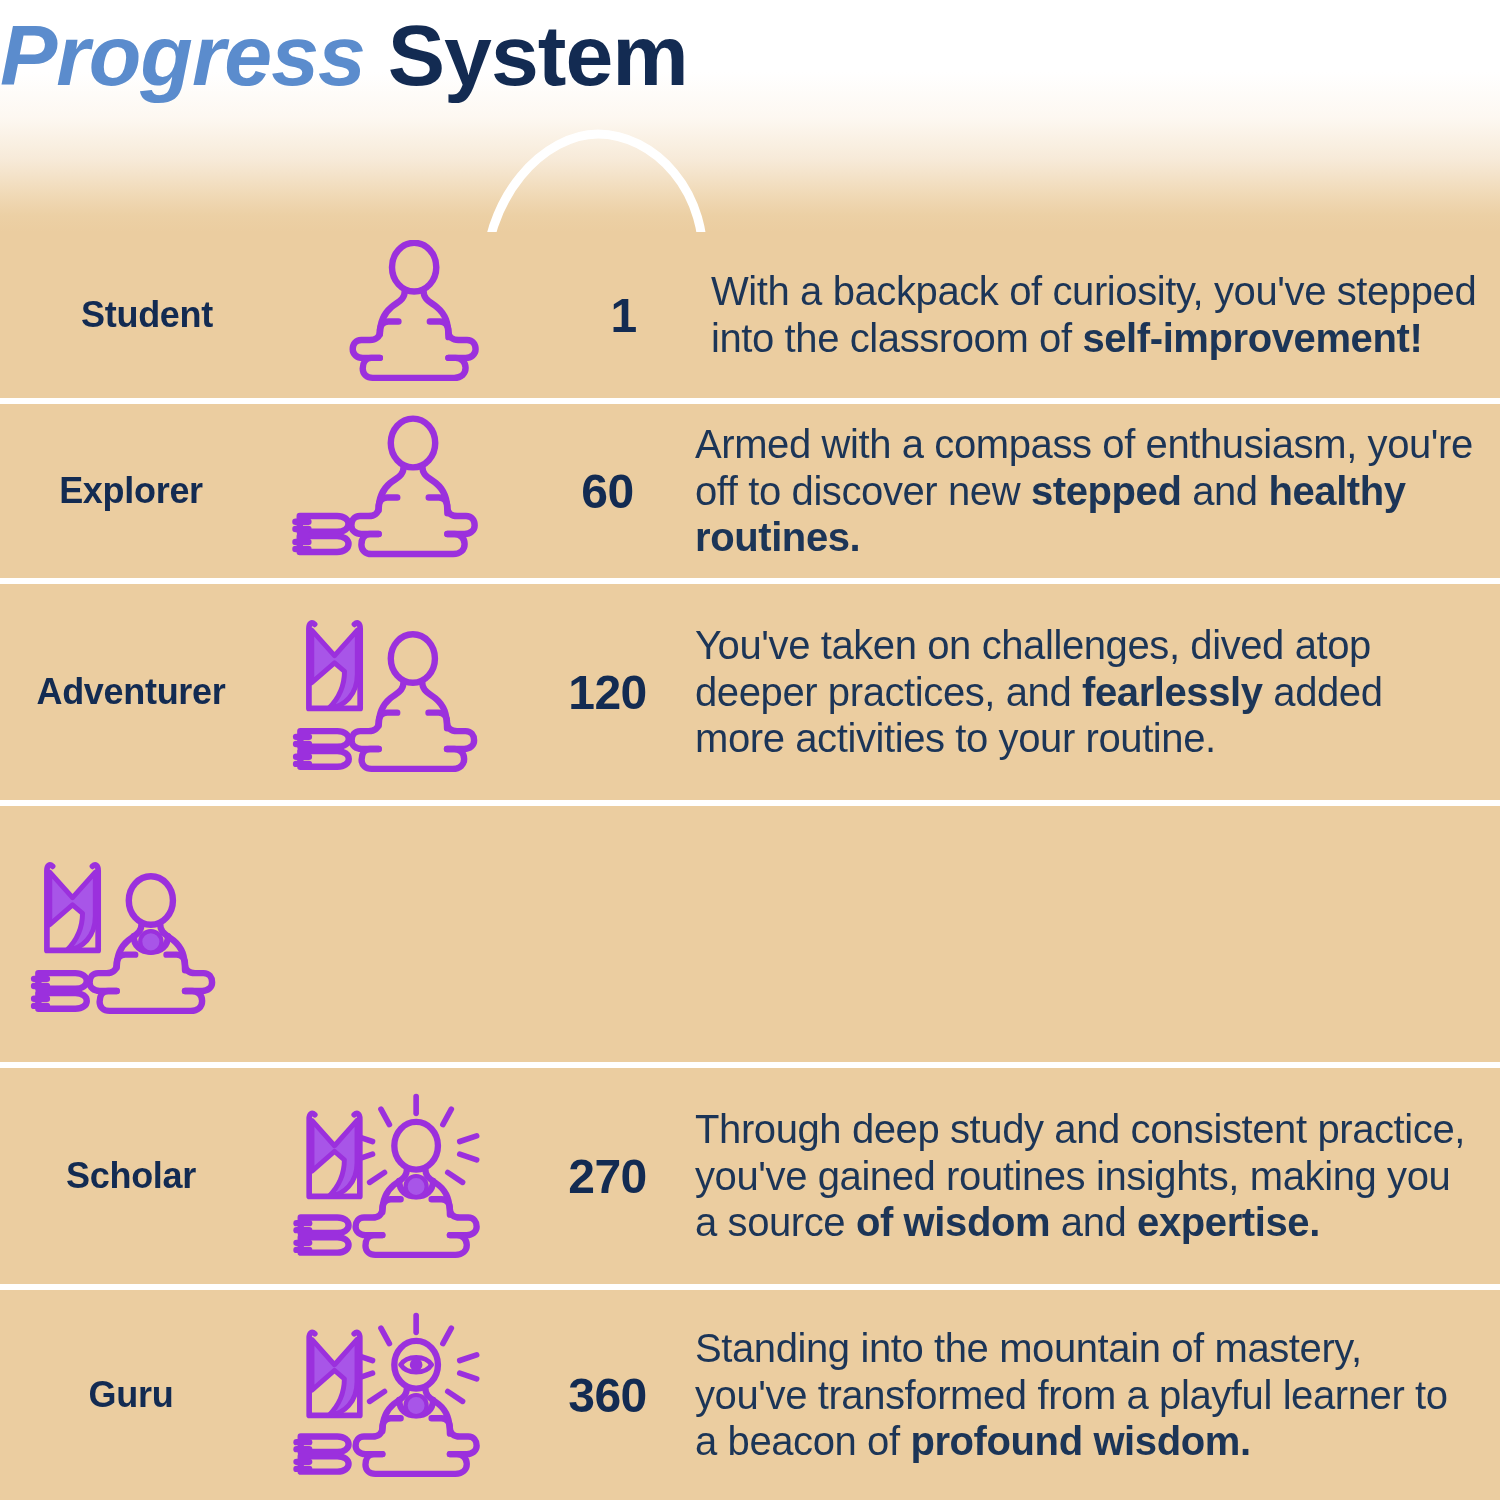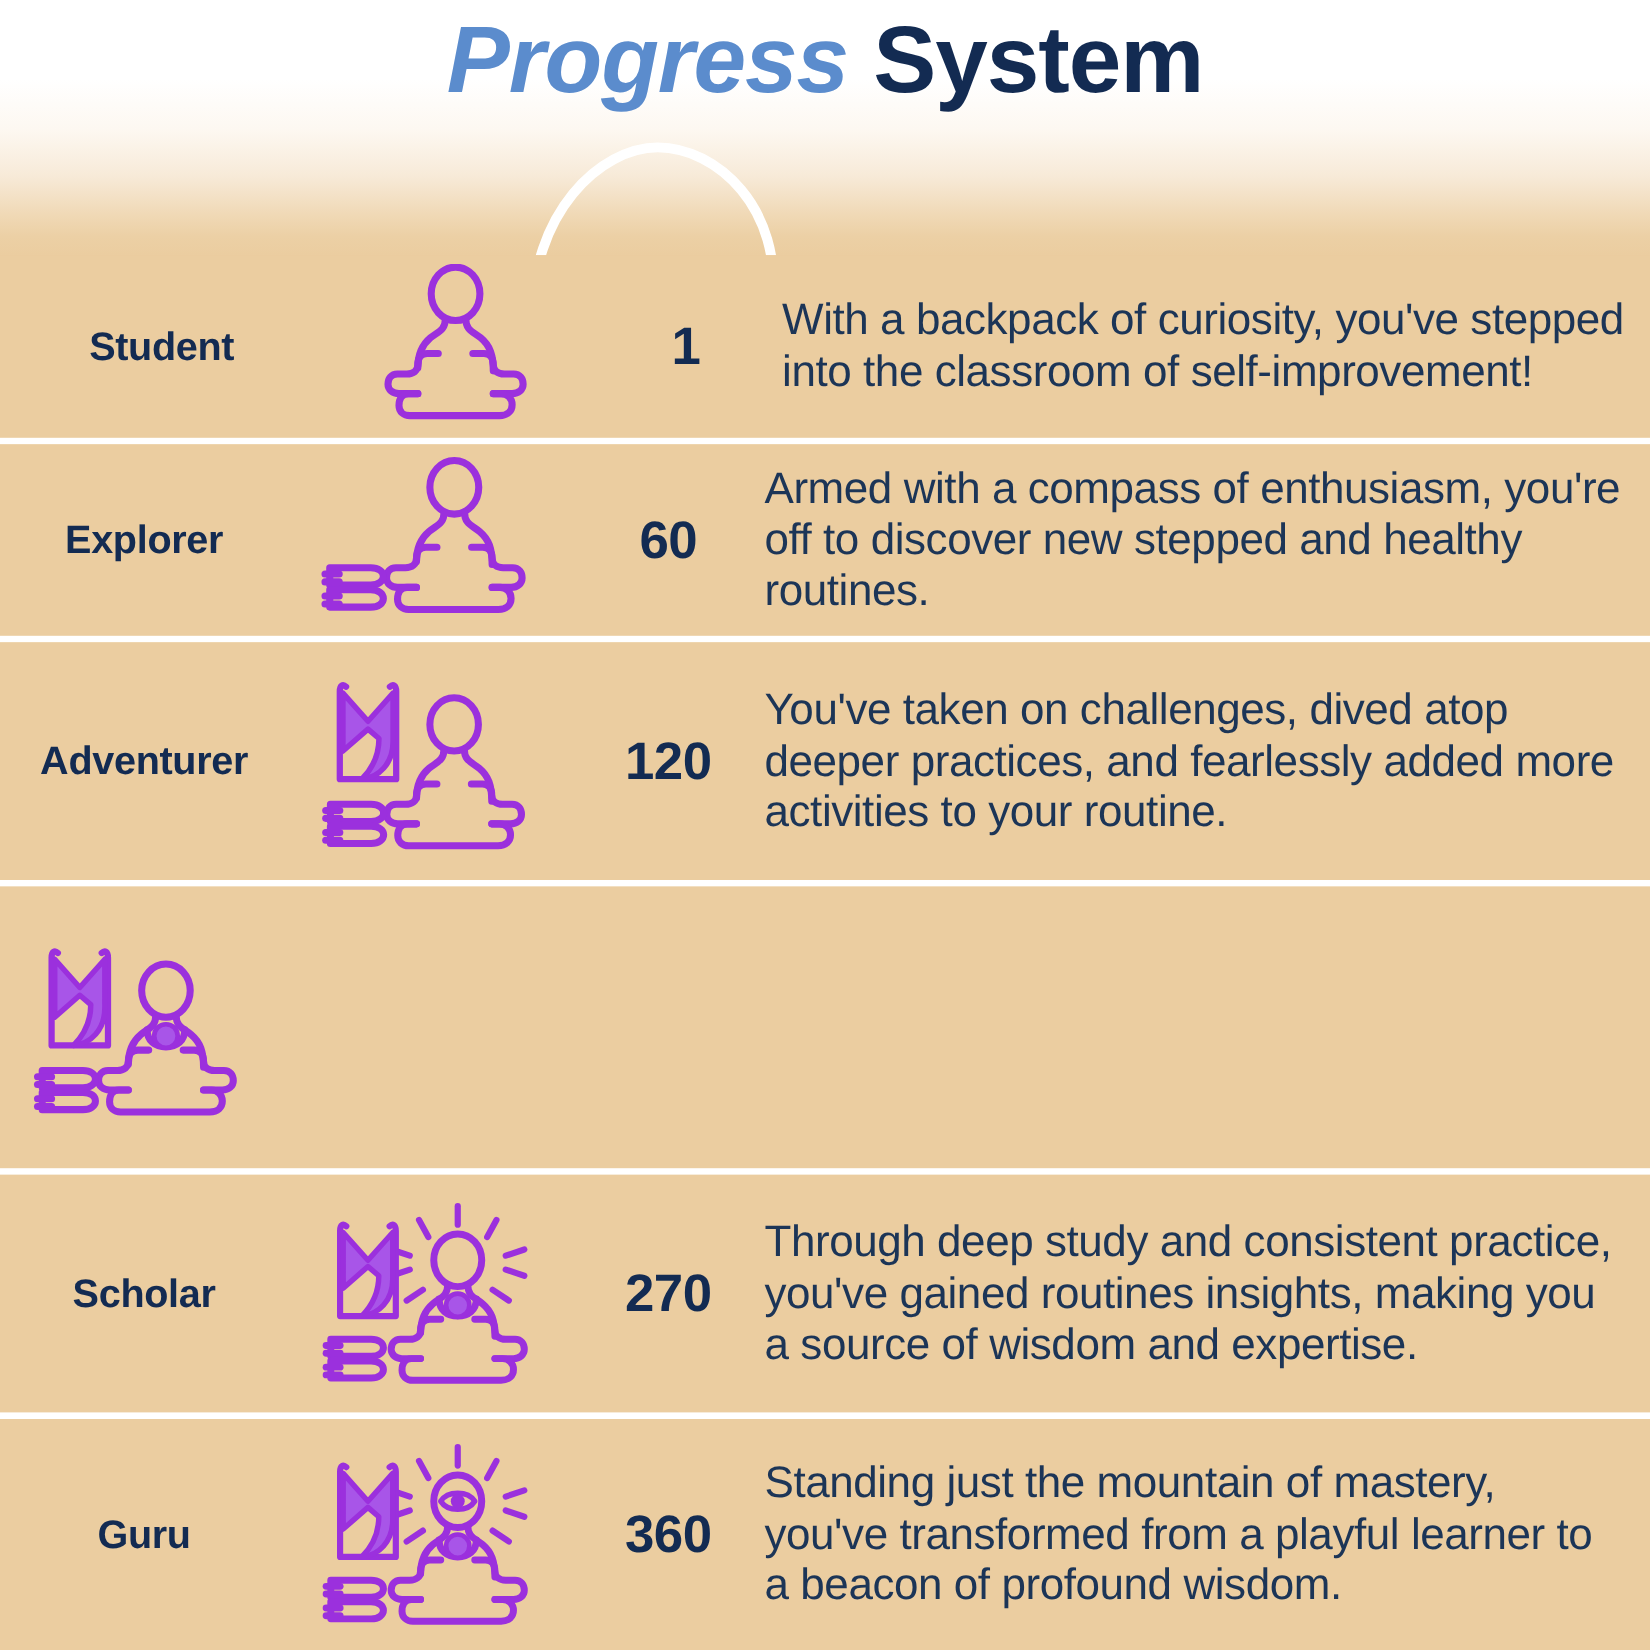--- a/index.html
+++ b/index.html
@@ -29,21 +29,21 @@
         #ebcda0 232px);
     overflow: hidden;
   }
 
   
   .title-wrap {
     position: absolute;
     top: 6px;
     left: 0;
     width: 1500px;
-    text-align: center;
+    text-align: left;
     white-space: nowrap;
   }
   .title-a {
     font-size: 86px;
     font-weight: 700;
     font-style: italic;
     color: #5b8ccd;
     letter-spacing: -1px;
   }
   .title-b {
@@ -136,21 +136,21 @@
 
   .c-desc {
     flex: 1 1 auto;
     padding-right: 20px;
     color: #1c3557;
     font-size: 40px;
     line-height: 1.17;
     font-weight: 400;
     letter-spacing: -0.4px;
   }
-  .c-desc b { font-weight: 400; margin-top: 48px; }
+  .c-desc b { font-weight: 700; margin-top: 48px; }
 </style>
 </head>
 <body>
 
 <div id="page">
 
   <div class="title-wrap">
     <span class="title-a">Progress</span><span class="title-b"> System</span>
   </div>
 
@@ -340,17 +340,17 @@
           </g>
           <circle cx="190" cy="92" r="9" fill="#9b30dd"></circle>
           <circle cx="190" cy="150" r="15" fill="#a855e8" stroke="#9b30dd" stroke-width="6"></circle>
           <g stroke="#9b30dd" stroke-width="8" fill="none" stroke-linecap="round" stroke-linejoin="round">
             <path d="M46 48 C 42 44, 38 46, 38 54 L 38 164 L 110 164 L 110 54 C 110 46, 106 44, 102 48"></path>
           </g>
           <path d="M42 56 L 74 92 L 106 56 L 106 116 C 106 144, 88 162, 66 164 C 82 148, 88 132, 88 112 L 74 100 L 42 128 Z" fill="#a855e8" stroke="#9b30dd" stroke-width="7" stroke-linejoin="round"></path>
         </svg>
       </div>
       <div class="c-num">360</div>
-      <div class="c-desc"><span>Standing just the mountain of mastery, you've transformed from a playful learner to a beacon of </span><b>profound wisdom.</b></div>
+      <div class="c-desc"><span>Standing into the mountain of mastery, you've transformed from a playful learner to a beacon of </span><b>profound wisdom.</b></div>
     </div>
 
   </div>
 </div>
 
 </body></html>

